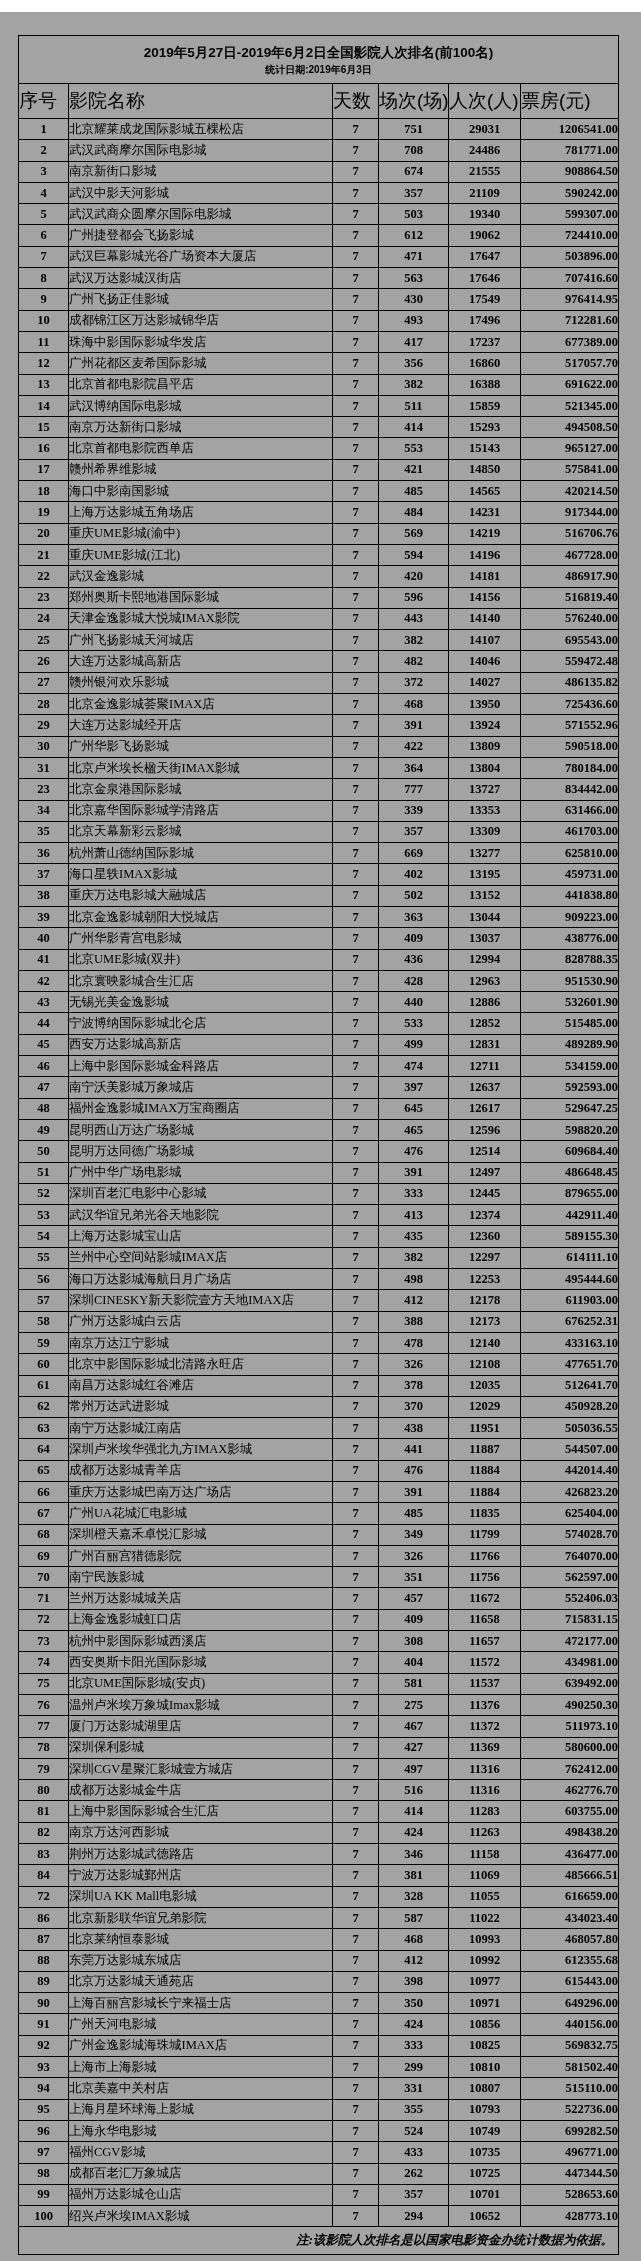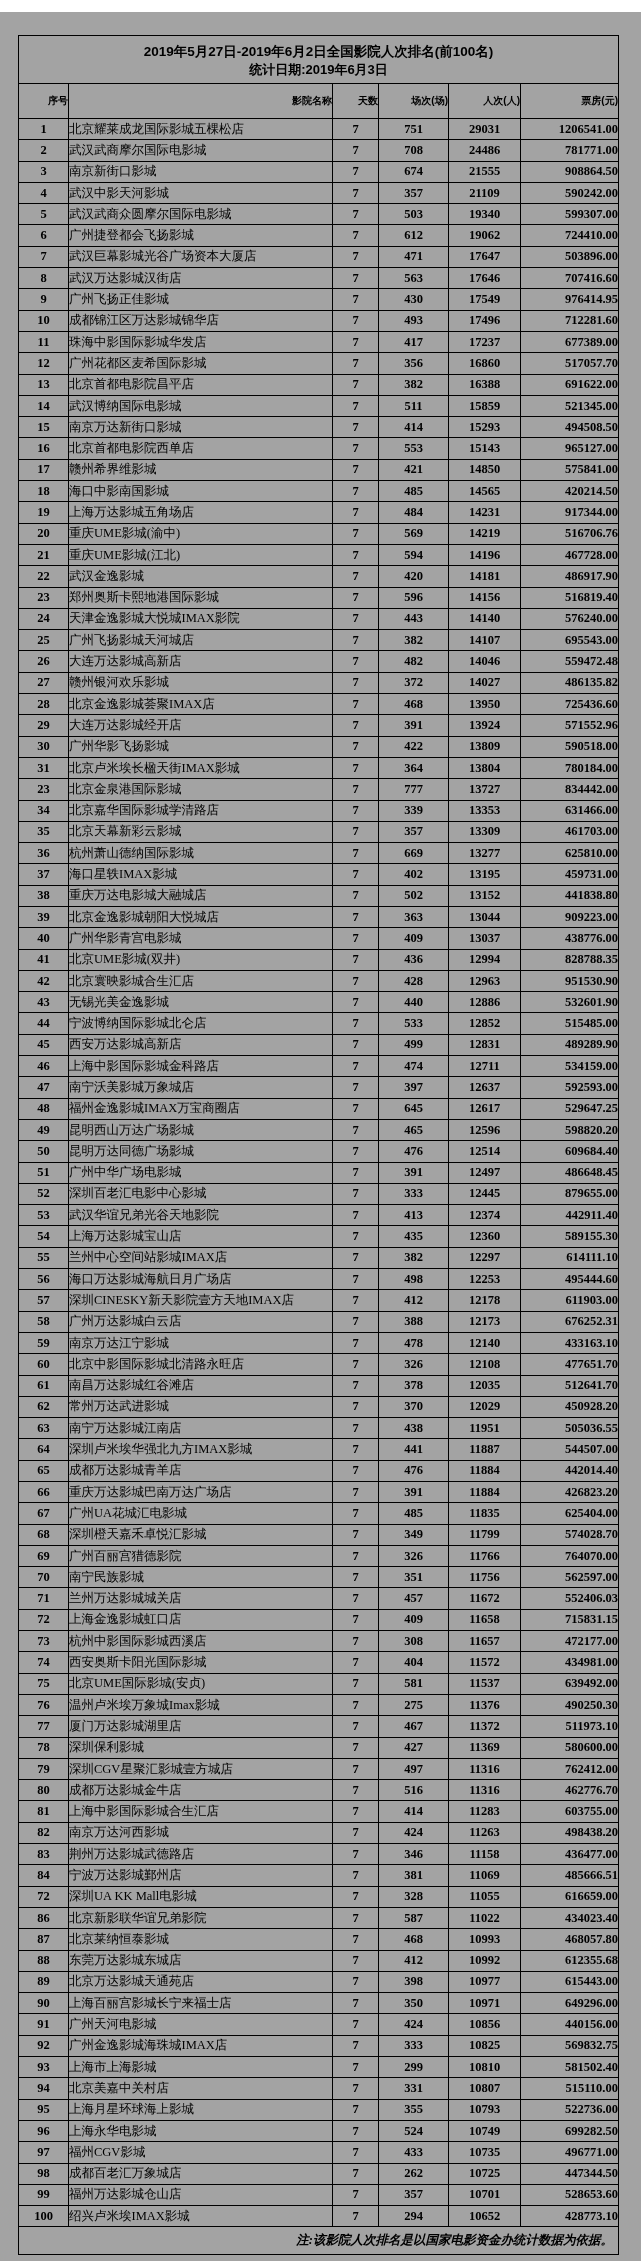--- a/index.html
+++ b/index.html
@@ -37,29 +37,29 @@
   }
   .title-line1 {
     font-family: "Liberation Sans", "DejaVu Sans", sans-serif;
     font-weight: bold;
     font-size: 13.5px;
     line-height: 1.5;
   }
   .title-line2 {
     font-family: "Liberation Sans", "DejaVu Sans", sans-serif;
     font-weight: bold;
-    font-size: 13px;
+    font-size: 10px;
     line-height: 1.2;
   }
   tr.header-row th {
     height: 34px;
     font-family: "Liberation Sans", "DejaVu Sans", sans-serif;
-    font-weight: bold;
-    font-size: 10px;
-    text-align: right;
+    font-weight: normal;
+    font-size: 19px;
+    text-align: left;
     vertical-align: middle;
   }
   tr.data-row { height: 21.3px; }
   tr.data-row td {
     font-size: 12.5px;
     vertical-align: middle;
   }
   td.c-rank   { text-align: center; font-weight: bold; }
   td.c-name   { text-align: left; padding-left: 8px; font-weight: normal; }
   td.c-days, td.c-sessions, td.c-attendance { text-align: center; font-weight: bold; }

